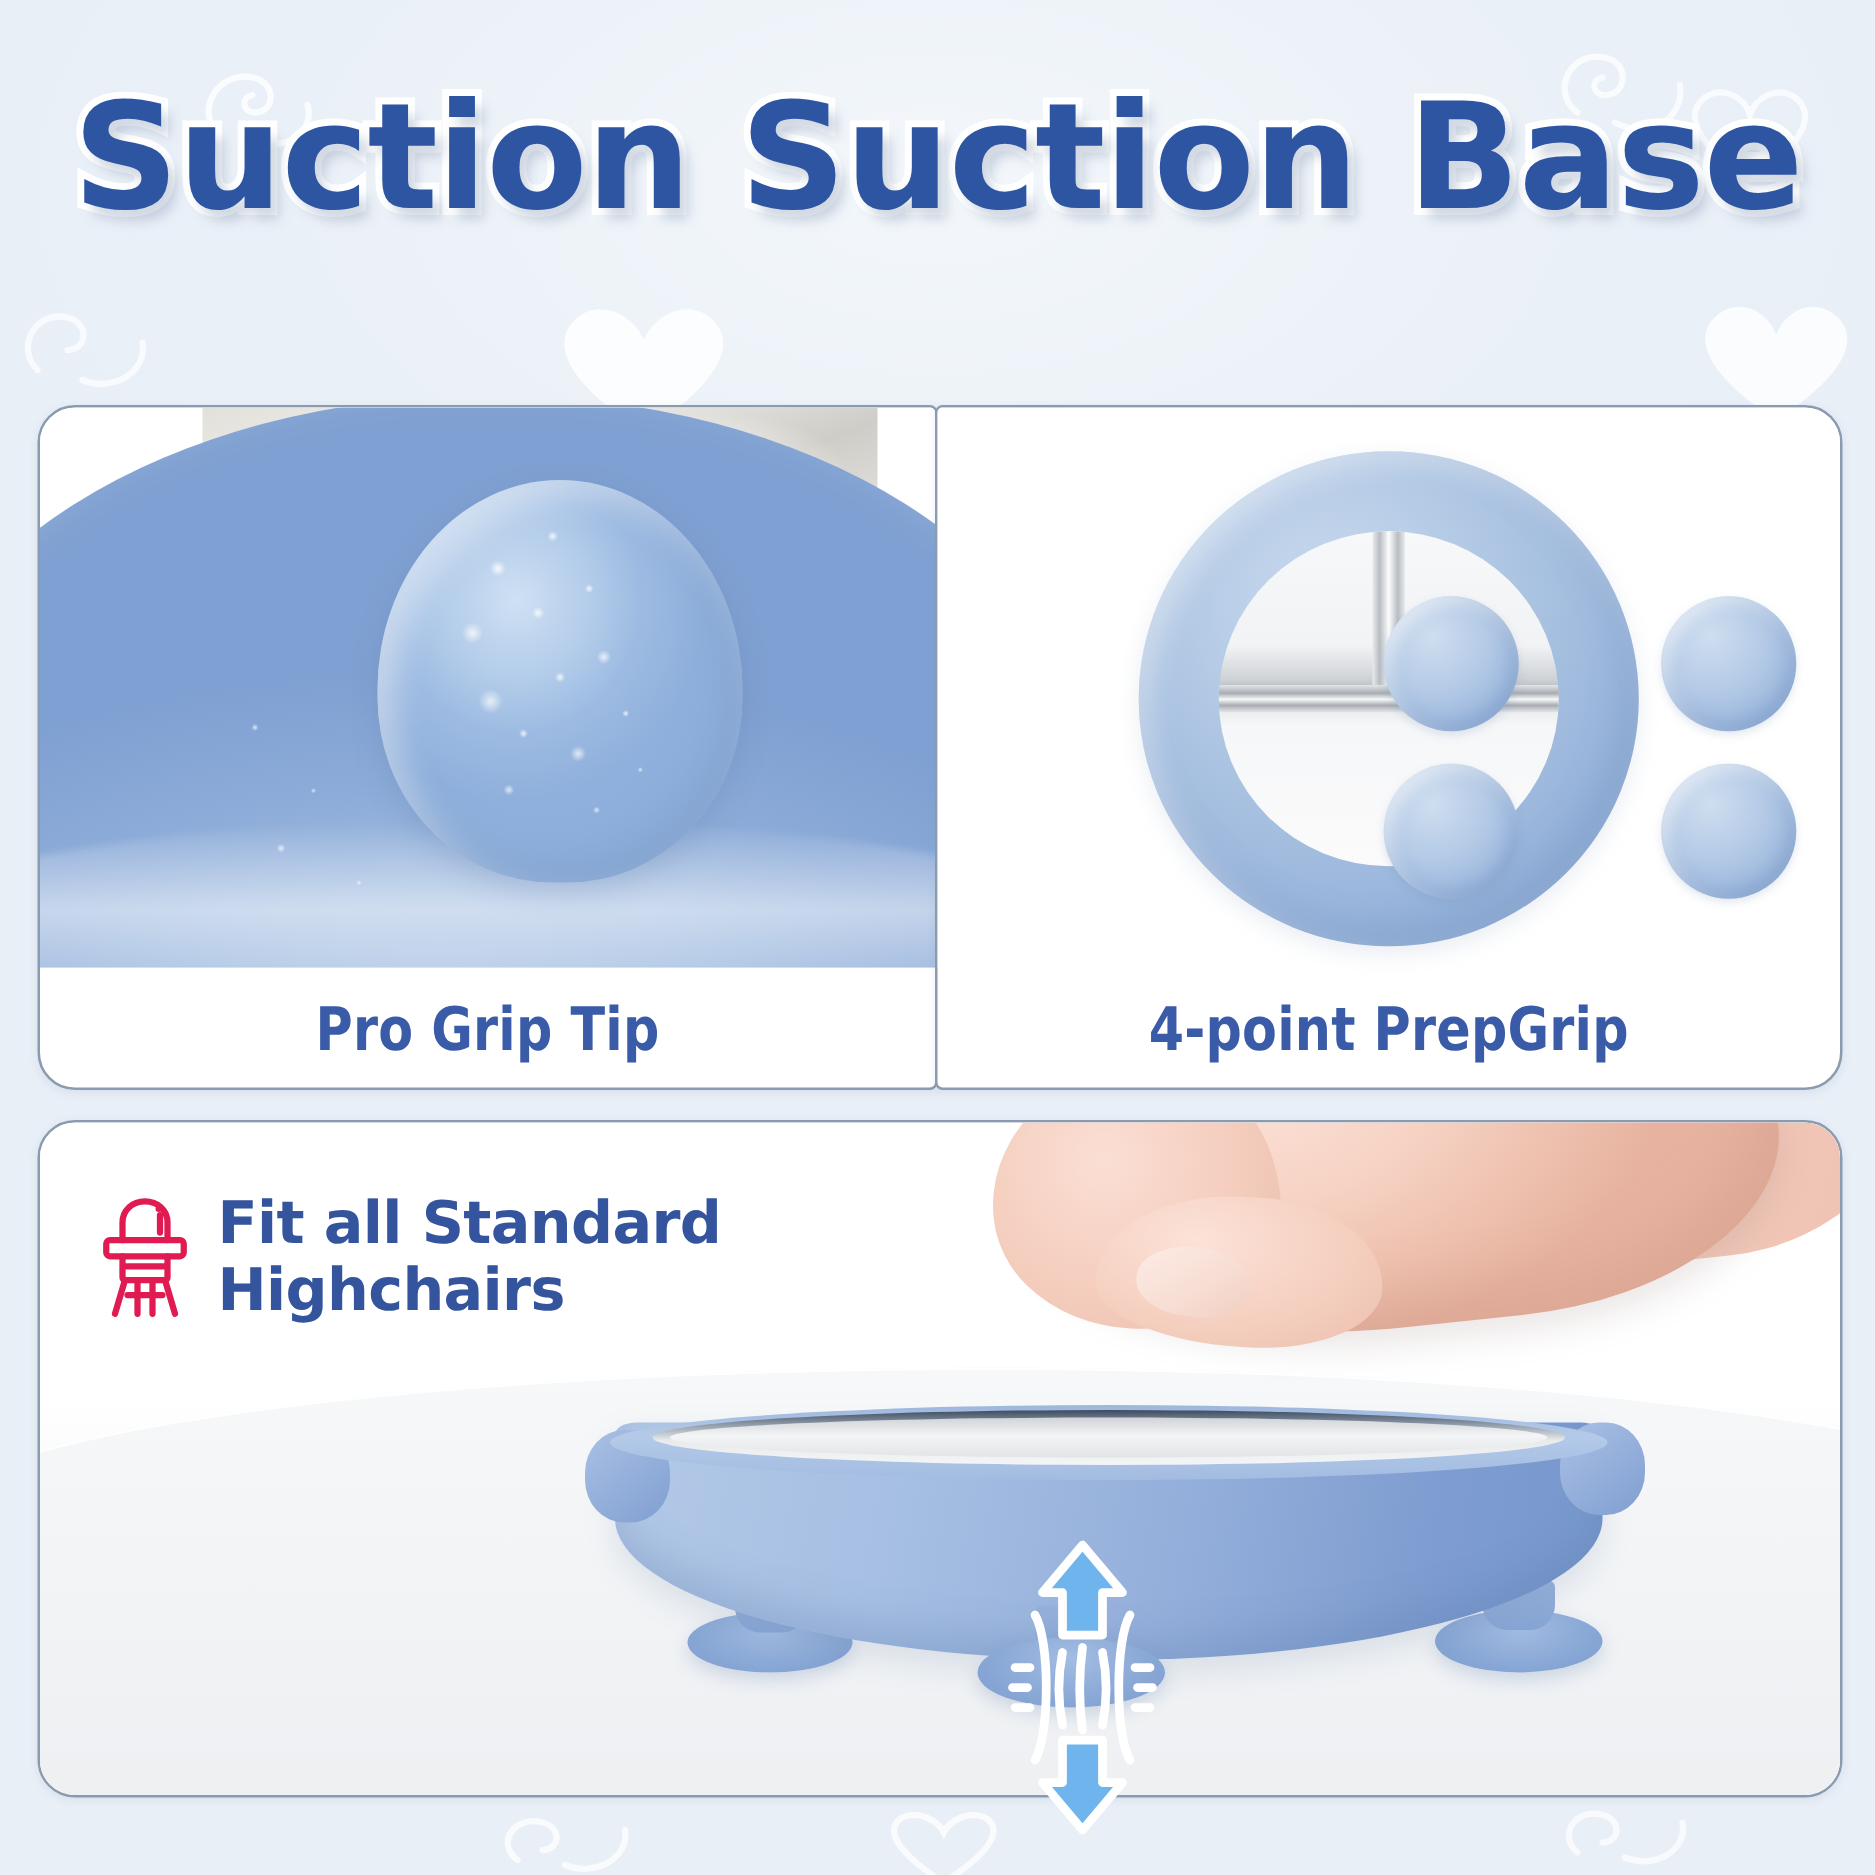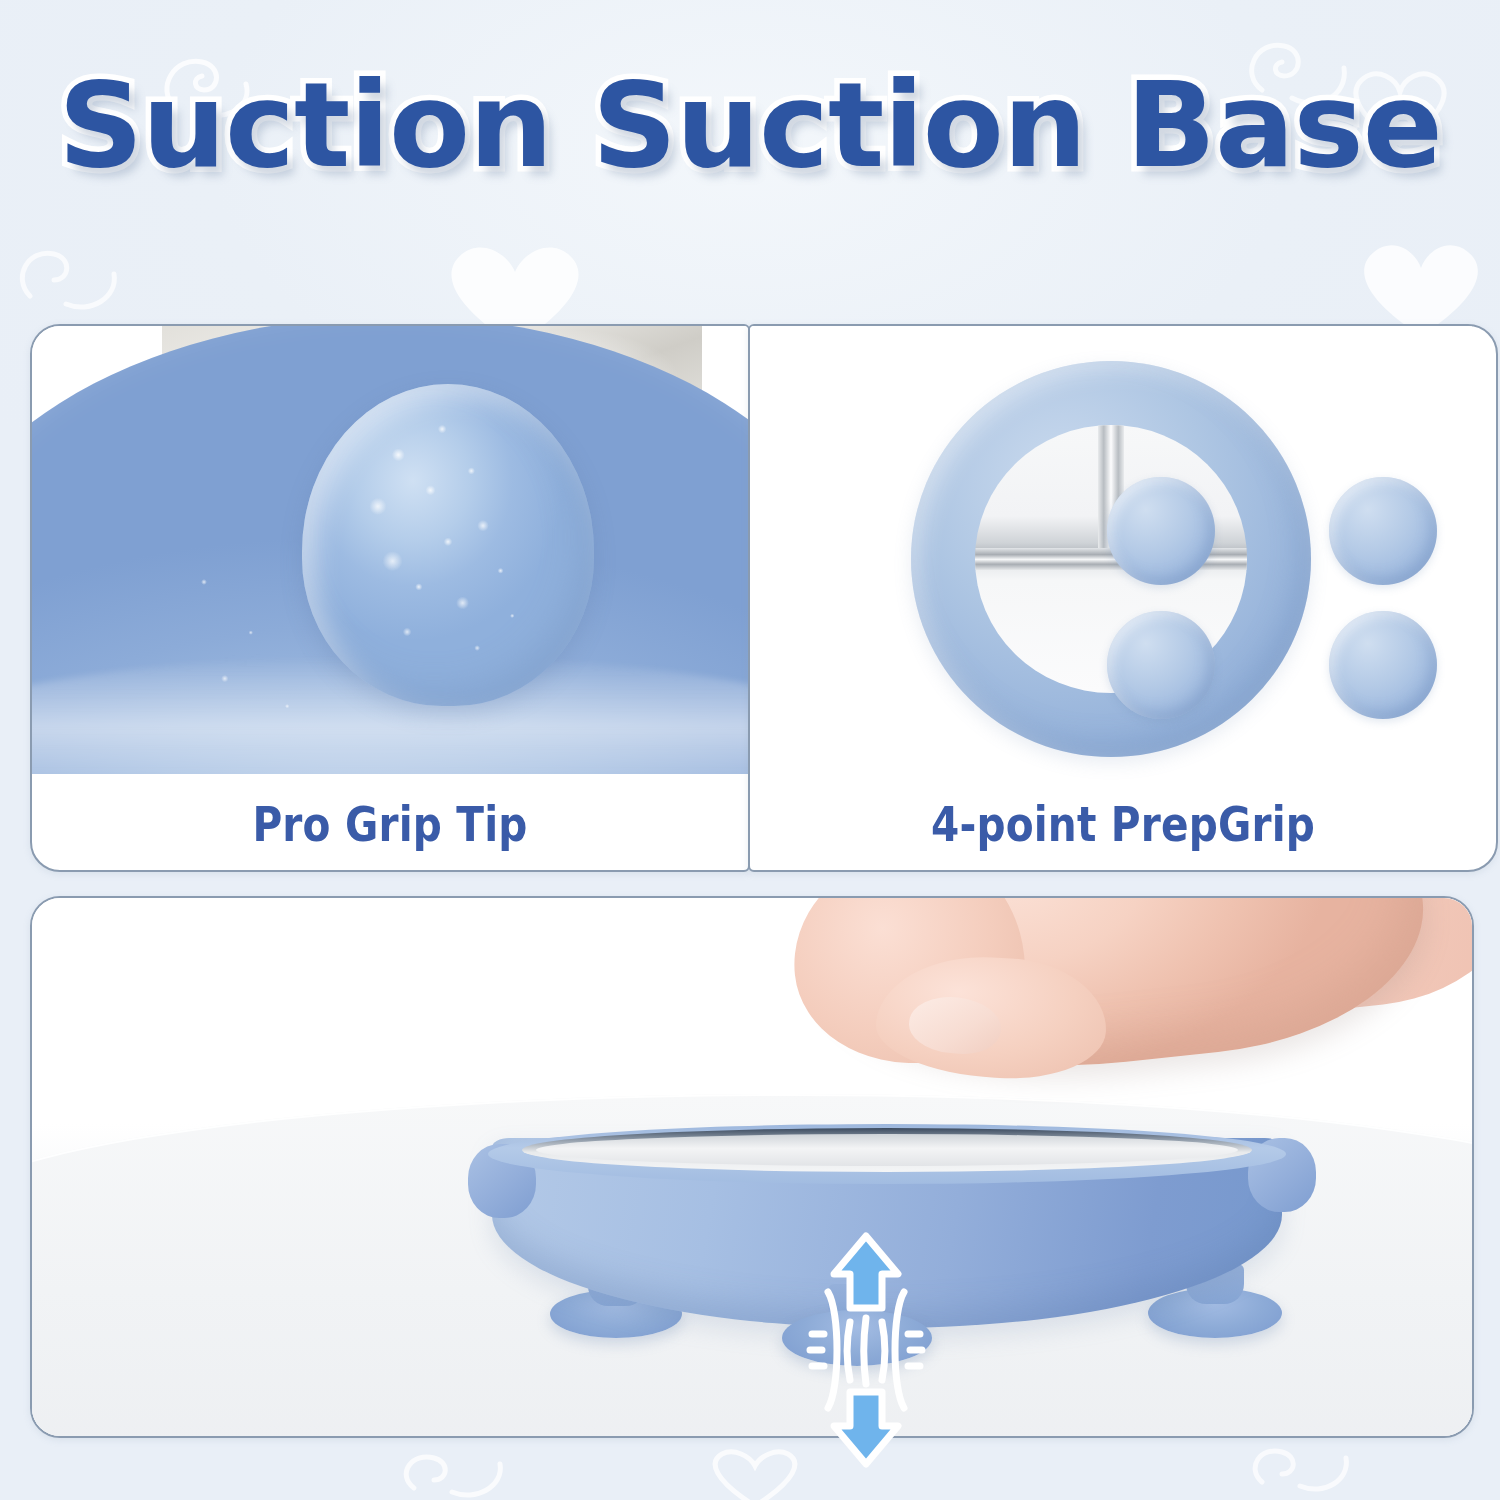--- a/index.html
+++ b/index.html
@@ -46,21 +46,21 @@
   
   .card{
     position:absolute;
     background:#ffffff;
     border:2px solid #8a9bb0;
     border-radius:30px;
     overflow:hidden;
     box-shadow:0 2px 7px rgba(140,160,185,.18);
   }
   #card-grip{ left:30px; top:324px; width:716px; height:544px; border-radius:30px 6px 6px 30px;}
-  #card-prep{ left:748px; top:324px; width:722px; height:544px; border-radius:6px 30px 30px 6px;padding-left:24px;}
+  #card-prep{ left:748px; top:324px; width:722px; height:544px; border-radius:6px 30px 30px 6px;}
   #card-fit { left:30px; top:896px; width:1440px; height:538px; }
 
   .card-caption{
     position:absolute;left:0;right:0;bottom:18px;
     text-align:center;
     font-family:"DejaVu Sans Condensed","DejaVu Sans", sans-serif;
     font-size:48px;
     font-weight:bold;
     color:#3a5ba8;
     letter-spacing:.2px;
@@ -410,20 +410,39 @@
     </div>
 
     <div class="hand">
       <div class="wrist"></div>
       <div class="palm"></div>
       <div class="knuckle"></div>
       <div class="thumb"></div>
       <div class="nail"></div>
     </div>
 
+    <div class="fit-head">
+      <span class="chair-icon">
+        <svg width="72" height="100" viewBox="0 0 72 100" fill="none" stroke="#e01b52" stroke-width="5" stroke-linecap="round" stroke-linejoin="round">
+          <path d="M18 36 V22 C18 12 26 5 36 5 C46 5 54 12 54 22 V36"></path>
+          <path d="M48 16 V30"></path>
+          <circle cx="47" cy="11" r="2.6" fill="#e01b52" stroke="none"></circle>
+          <rect x="5" y="36" width="62" height="13" rx="3"></rect>
+          <path d="M18 49 V57 M54 49 V57"></path>
+          <rect x="18" y="57" width="36" height="11" rx="2"></rect>
+          <path d="M20 68 L12 95 M52 68 L60 95"></path>
+          <path d="M22 80 H50"></path>
+          <path d="M30 68 V95 M42 68 V95"></path>
+        </svg>
+      </span>
+      <span class="fit-text">
+        <span>Fit all Standard</span>
+        <span>Highchairs</span>
+      </span>
+    </div>
   </div>
 </div>
 
 <div class="arrow-gfx">
   <svg width="120" height="240" viewBox="0 0 120 240">
     <g stroke="#ffffff" stroke-width="7" fill="none" stroke-linecap="round" stroke-linejoin="round">
       <path d="M22 62 C34 82 34 158 22 178"></path>
       <path d="M98 62 C86 82 86 158 98 178"></path>
       <path d="M44 92 C40 112 40 130 44 150"></path>
       <path d="M60 88 C57 110 57 132 60 154"></path>

